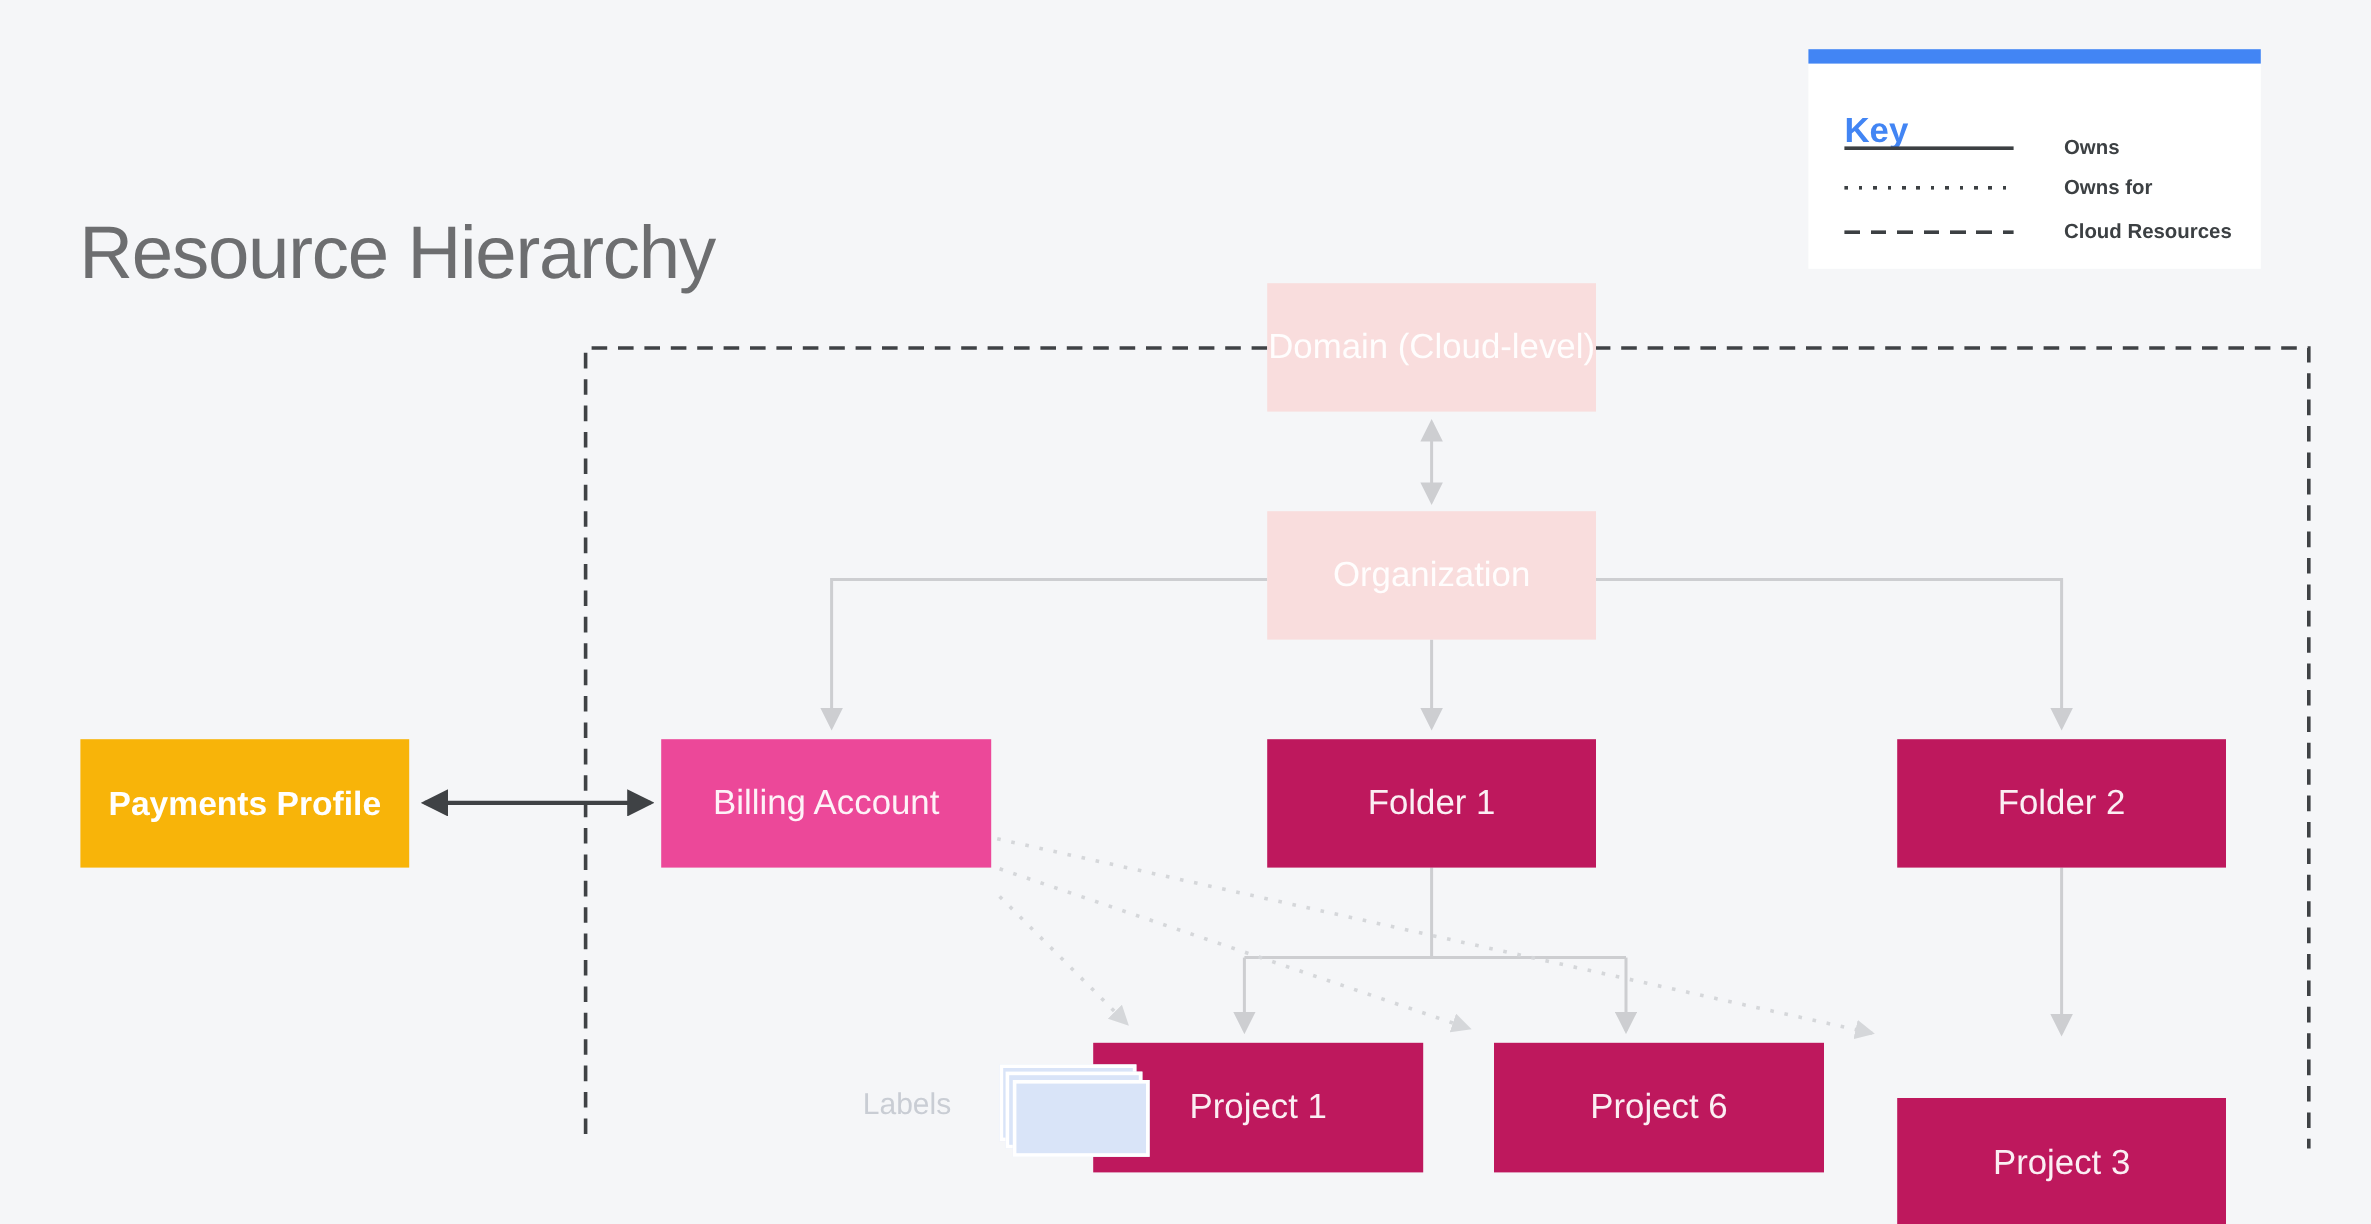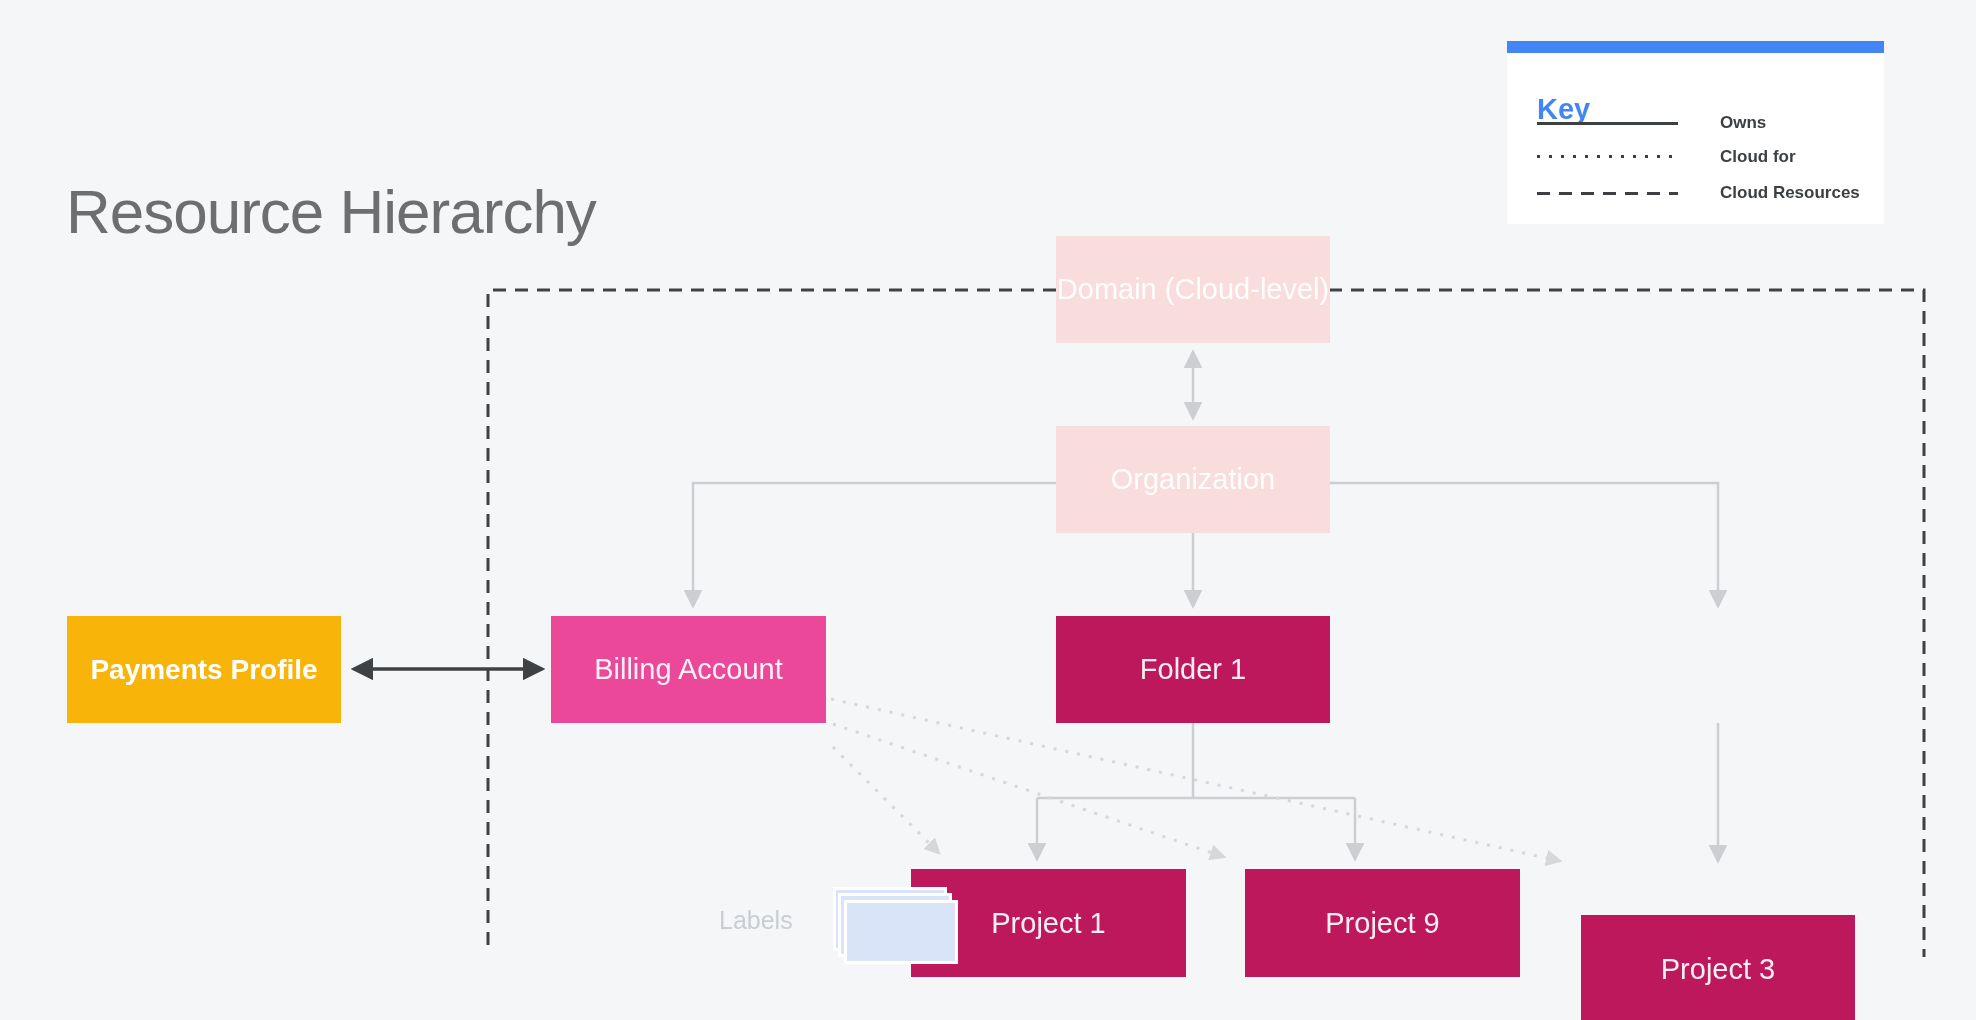--- a/index.html
+++ b/index.html
@@ -124,28 +124,31 @@
   </div>
   <div class="node pink node-organization">
     <span>Organization</span>
   </div>
   <div class="node green node-billing">
     <span>Billing Account</span>
   </div>
   <div class="node blue node-folder1">
     <span>Folder 1</span>
   </div>
+  <div class="node blue node-folder2">
+    <span>Folder 2</span>
+  </div>
   <div class="node yellow node-payments">
     <span>Payments Profile</span>
   </div>
   <div class="node blue node-project1">
     <span>Project 1</span>
   </div>
   <div class="node blue node-project2">
-    <span>Project 9</span>
+    <span>Project 6</span>
   </div>
   <div class="node blue node-project3">
     <span>Project 3</span>
   </div>
 
   <div class="labels-caption">Labels</div>
   <div class="labels-icon">
     <div class="card c1"></div>
     <div class="card c2"></div>
     <div class="card c3"></div>
@@ -153,17 +156,17 @@
 
   <div class="key-panel">
     <div class="key-topbar"></div>
     <div class="key-heading">Key</div>
 
     <div class="key-line solid"></div>
     <div class="key-line dotted"></div>
     <div class="key-line dashed"></div>
 
     <div class="key-label l1">Owns</div>
-    <div class="key-label l2">Cloud for</div>
+    <div class="key-label l2">Owns for</div>
     <div class="key-label l3">Cloud Resources</div>
   </div>
 
 </div>
 
 </body></html>

